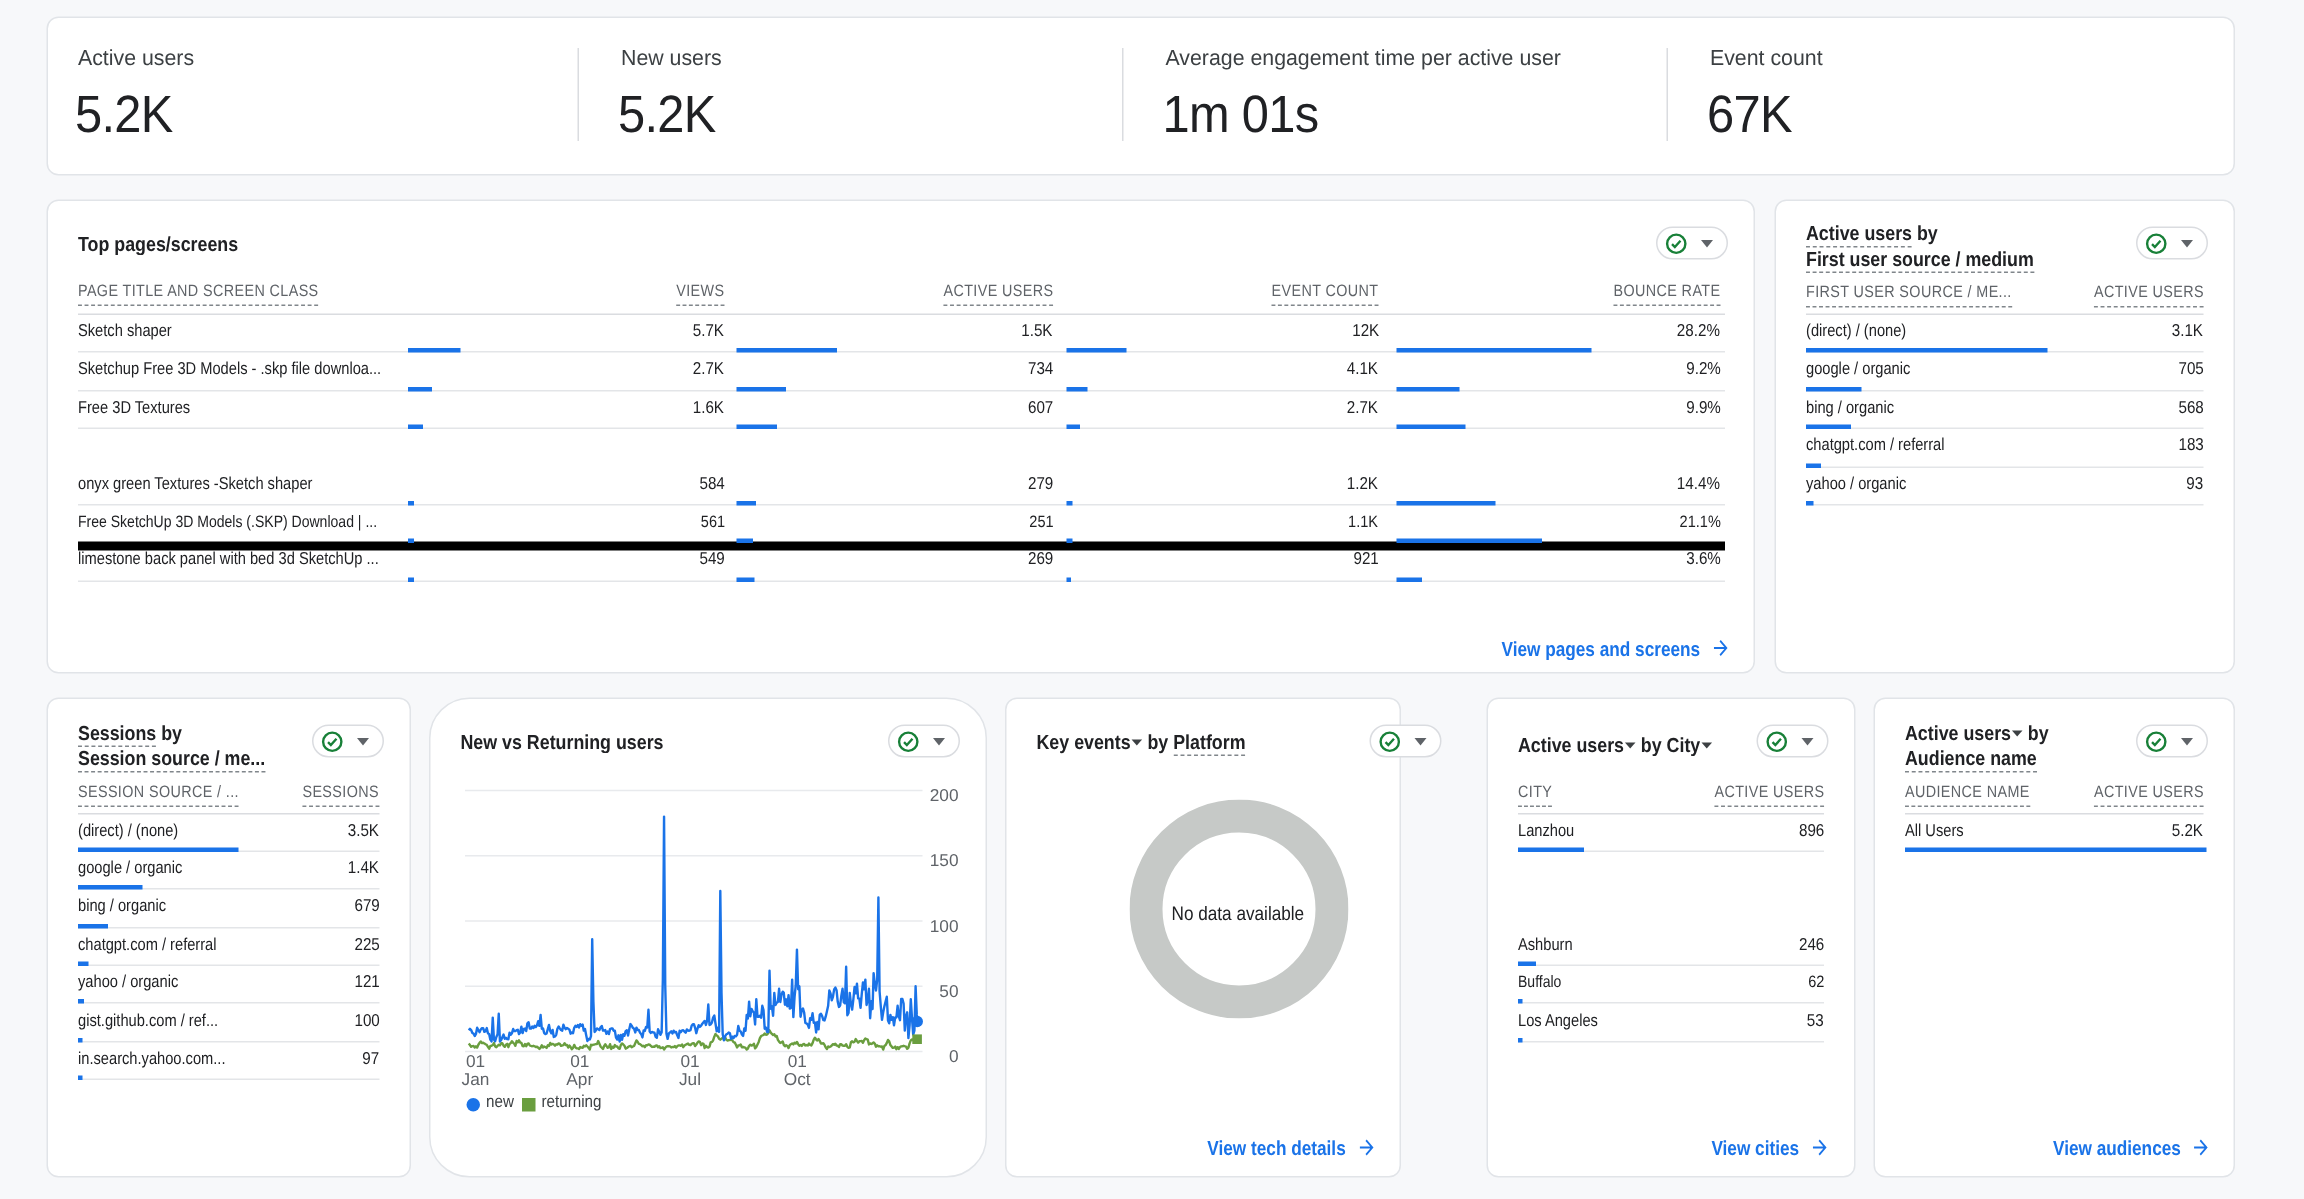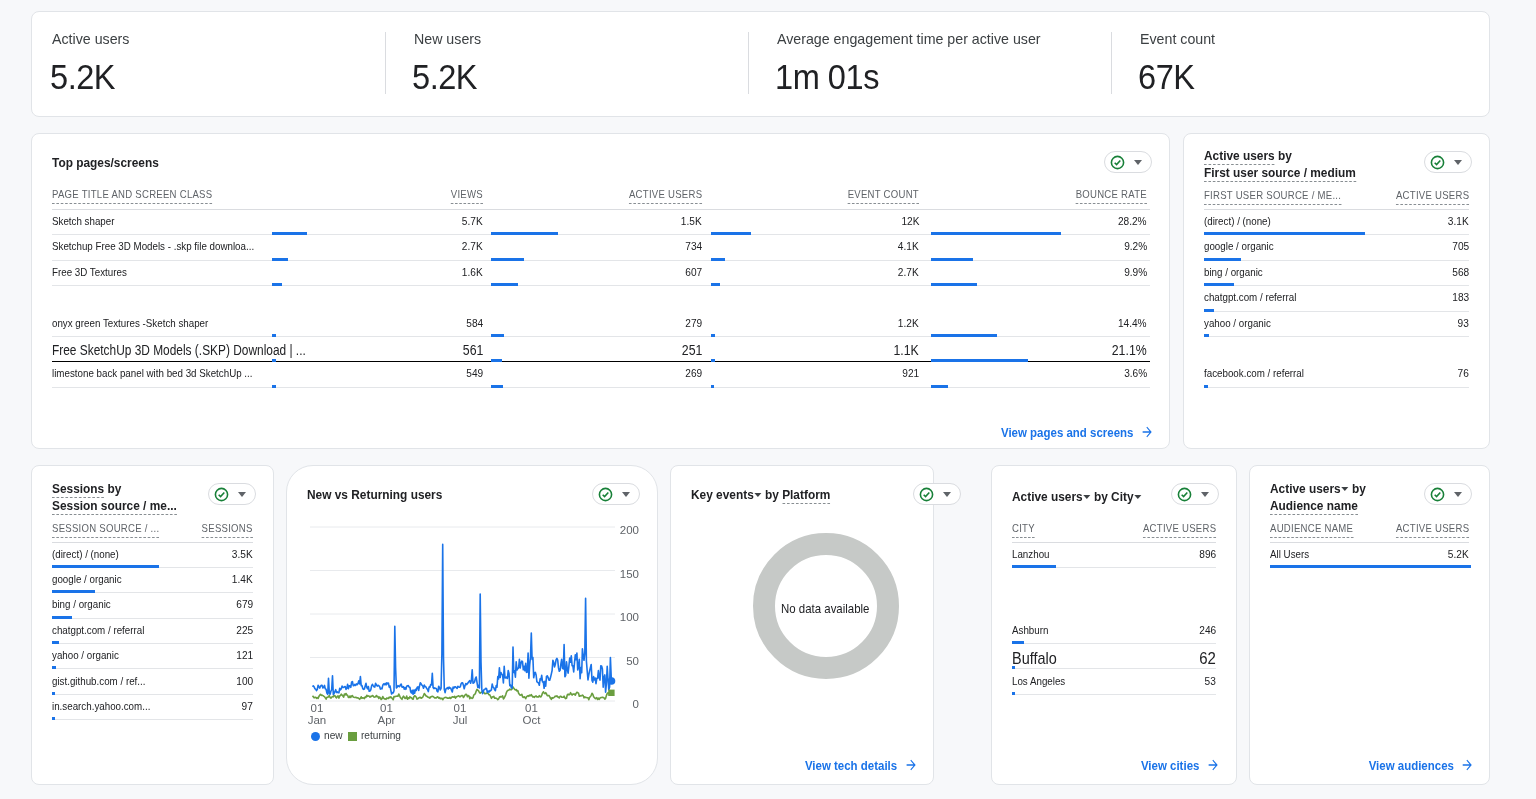--- a/index.html
+++ b/index.html
@@ -65,21 +65,21 @@
       <div style="position:absolute;left:0;top:6px;white-space:nowrap;transform:scaleX(0.85);transform-origin:0 0;">onyx green Textures -Sketch shaper</div>
       <div style="position:absolute;right:667px;top:6px;transform:scaleX(0.88);transform-origin:100% 0;">584</div>
       <div style="position:absolute;left:219.5px;bottom:-1px;width:4px;height:3px;background:#1a73e8;"></div>
       <div style="position:absolute;right:448px;top:6px;transform:scaleX(0.88);transform-origin:100% 0;">279</div>
       <div style="position:absolute;left:439px;bottom:-1px;width:13px;height:3px;background:#1a73e8;"></div>
       <div style="position:absolute;right:231px;top:6px;transform:scaleX(0.88);transform-origin:100% 0;">1.2K</div>
       <div style="position:absolute;left:659px;bottom:-1px;width:4px;height:3px;background:#1a73e8;"></div>
       <div style="position:absolute;right:3px;top:6px;transform:scaleX(0.88);transform-origin:100% 0;">14.4%</div>
       <div style="position:absolute;left:879px;bottom:-1px;width:66px;height:3px;background:#1a73e8;"></div>
     </div>
-<div style="position:absolute;left:20px;right:19px;top:202.0px;height:25.4px;border-bottom:1px solid #000000;font-size:14px;color:#202124;">
+<div style="position:absolute;left:20px;right:19px;top:202.0px;height:25.4px;border-bottom:6px solid #000000;font-size:11px;color:#202124;">
       <div style="position:absolute;left:0;top:6px;white-space:nowrap;transform:scaleX(0.85);transform-origin:0 0;">Free SketchUp 3D Models (.SKP) Download | ...</div>
       <div style="position:absolute;right:667px;top:6px;transform:scaleX(0.88);transform-origin:100% 0;">561</div>
       <div style="position:absolute;left:219.5px;bottom:-1px;width:4px;height:3px;background:#1a73e8;"></div>
       <div style="position:absolute;right:448px;top:6px;transform:scaleX(0.88);transform-origin:100% 0;">251</div>
       <div style="position:absolute;left:439px;bottom:-1px;width:11px;height:3px;background:#1a73e8;"></div>
       <div style="position:absolute;right:231px;top:6px;transform:scaleX(0.88);transform-origin:100% 0;">1.1K</div>
       <div style="position:absolute;left:659px;bottom:-1px;width:4px;height:3px;background:#1a73e8;"></div>
       <div style="position:absolute;right:3px;top:6px;transform:scaleX(0.88);transform-origin:100% 0;">21.1%</div>
       <div style="position:absolute;left:879px;bottom:-1px;width:97px;height:3px;background:#1a73e8;"></div>
     </div>
@@ -127,25 +127,20 @@
     </div>
 <div style="position:absolute;left:20px;right:20px;top:151.2px;height:25.4px;border-bottom:1px solid #e3e5e8;font-size:11.5px;color:#202124;">
       <div style="position:absolute;left:0;top:6px;white-space:nowrap;transform:scaleX(0.85);transform-origin:0 0;">chatgpt.com / referral</div>
       <div style="position:absolute;right:0;top:6px;transform:scaleX(0.88);transform-origin:100% 0;">183</div>
       <div style="position:absolute;left:0;bottom:-1px;width:10px;height:3px;background:#1a73e8;"></div>
     </div>
 <div style="position:absolute;left:20px;right:20px;top:176.6px;height:25.4px;border-bottom:1px solid #e3e5e8;font-size:11.5px;color:#202124;">
       <div style="position:absolute;left:0;top:6px;white-space:nowrap;transform:scaleX(0.85);transform-origin:0 0;">yahoo / organic</div>
       <div style="position:absolute;right:0;top:6px;transform:scaleX(0.88);transform-origin:100% 0;">93</div>
       <div style="position:absolute;left:0;bottom:-1px;width:5px;height:3px;background:#1a73e8;"></div>
-    </div>
-<div style="position:absolute;left:20px;right:20px;top:227.4px;height:25.4px;border-bottom:1px solid #e3e5e8;font-size:11.5px;color:#202124;">
-      <div style="position:absolute;left:0;top:6px;white-space:nowrap;transform:scaleX(0.85);transform-origin:0 0;">facebook.com / referral</div>
-      <div style="position:absolute;right:0;top:6px;transform:scaleX(0.88);transform-origin:100% 0;">76</div>
-      <div style="position:absolute;left:0;bottom:-1px;width:4px;height:3px;background:#1a73e8;"></div>
     </div>
 </div>
 <div class="card" style="left:31px;top:465px;width:243px;height:320px;">
 <div class="ttl" style="position:absolute;left:20px;top:14px;"><span style="border-bottom:1px dashed #80868b;padding-bottom:3px;padding-bottom:1px;">Sessions</span> by<br><span style="border-bottom:1px dashed #80868b;padding-bottom:3px;padding-bottom:1px;">Session source / me...</span></div>
 <div style="position:absolute;left:176px;top:17px;width:46px;height:20px;border:1px solid #dadce0;border-radius:11px;background:#fff;">
 <svg style="position:absolute;left:4.5px;top:2.5px" width="15" height="15" viewBox="0 0 16 16">
         <circle cx="8" cy="8" r="6.5" fill="none" stroke="#188038" stroke-width="1.7"></circle>
         <path d="M5 8.3l2 2 4-4.4" fill="none" stroke="#188038" stroke-width="1.7"></path>
       </svg>
 <div style="position:absolute;left:29px;top:8px;width:0;height:0;border-left:4.5px solid transparent;border-right:4.5px solid transparent;border-top:5px solid #5f6368;"></div>
@@ -261,21 +256,21 @@
 <div style="position:absolute;left:20px;right:20px;top:75.5px;height:25.4px;border-bottom:1px solid #e3e5e8;font-size:11.5px;color:#202124;">
       <div style="position:absolute;left:0;top:6px;white-space:nowrap;transform:scaleX(0.85);transform-origin:0 0;">Lanzhou</div>
       <div style="position:absolute;right:0;top:6px;transform:scaleX(0.88);transform-origin:100% 0;">896</div>
       <div style="position:absolute;left:0;bottom:-1px;width:44px;height:3px;background:#1a73e8;"></div>
     </div>
 <div style="position:absolute;left:20px;right:20px;top:151.7px;height:25.4px;border-bottom:1px solid #e3e5e8;font-size:11.5px;color:#202124;">
       <div style="position:absolute;left:0;top:6px;white-space:nowrap;transform:scaleX(0.85);transform-origin:0 0;">Ashburn</div>
       <div style="position:absolute;right:0;top:6px;transform:scaleX(0.88);transform-origin:100% 0;">246</div>
       <div style="position:absolute;left:0;bottom:-1px;width:12px;height:3px;background:#1a73e8;"></div>
     </div>
-<div style="position:absolute;left:20px;right:20px;top:177.1px;height:25.4px;border-bottom:1px solid #e3e5e8;font-size:17px;color:#202124;">
+<div style="position:absolute;left:20px;right:20px;top:177.1px;height:25.4px;border-bottom:1px solid #e3e5e8;font-size:11px;color:#202124;">
       <div style="position:absolute;left:0;top:6px;white-space:nowrap;transform:scaleX(0.85);transform-origin:0 0;">Buffalo</div>
       <div style="position:absolute;right:0;top:6px;transform:scaleX(0.88);transform-origin:100% 0;">62</div>
       <div style="position:absolute;left:0;bottom:-1px;width:3px;height:3px;background:#1a73e8;"></div>
     </div>
 <div style="position:absolute;left:20px;right:20px;top:202.5px;height:25.4px;border-bottom:1px solid #e3e5e8;font-size:11.5px;color:#202124;">
       <div style="position:absolute;left:0;top:6px;white-space:nowrap;transform:scaleX(0.85);transform-origin:0 0;">Los Angeles</div>
       <div style="position:absolute;right:0;top:6px;transform:scaleX(0.88);transform-origin:100% 0;">53</div>
       <div style="position:absolute;left:0;bottom:-1px;width:2.6px;height:3px;background:#1a73e8;"></div>
     </div>
 <div style="position:absolute;right:16px;top:290px;height:20px;line-height:20px;color:#1a73e8;font-size:13.5px;font-weight:700;white-space:nowrap;transform:scaleX(0.85);transform-origin:100% 0;">View cities<svg width="16" height="16" viewBox="0 0 24 24" fill="#1a73e8" style="vertical-align:-3px;margin-left:8px">

